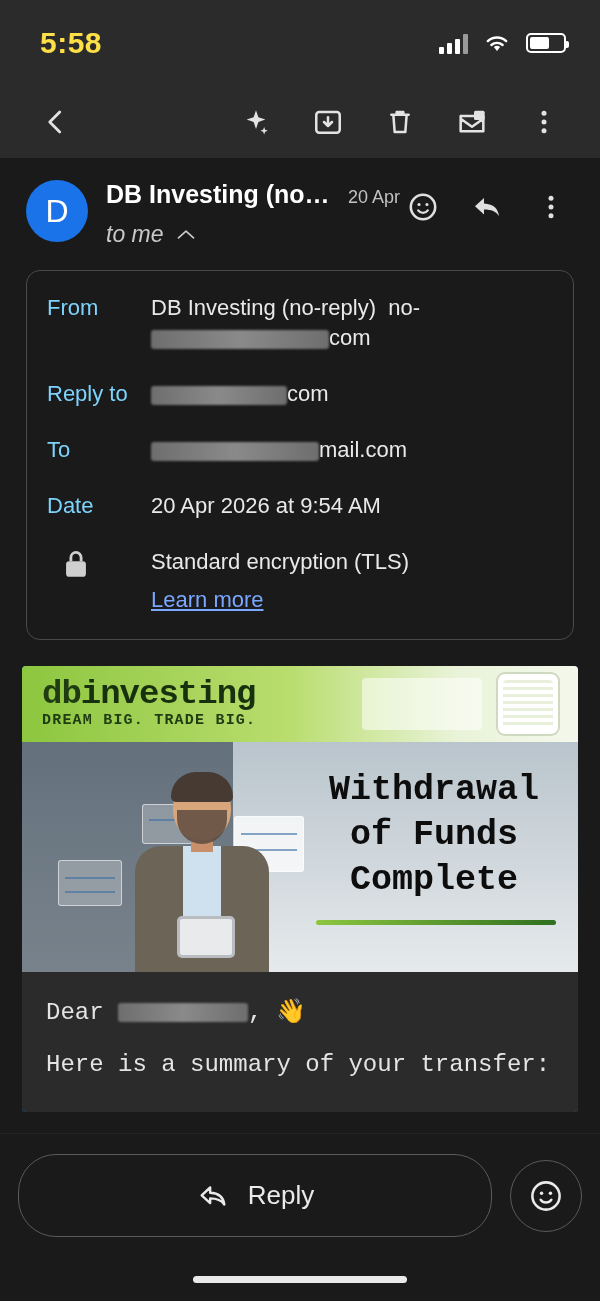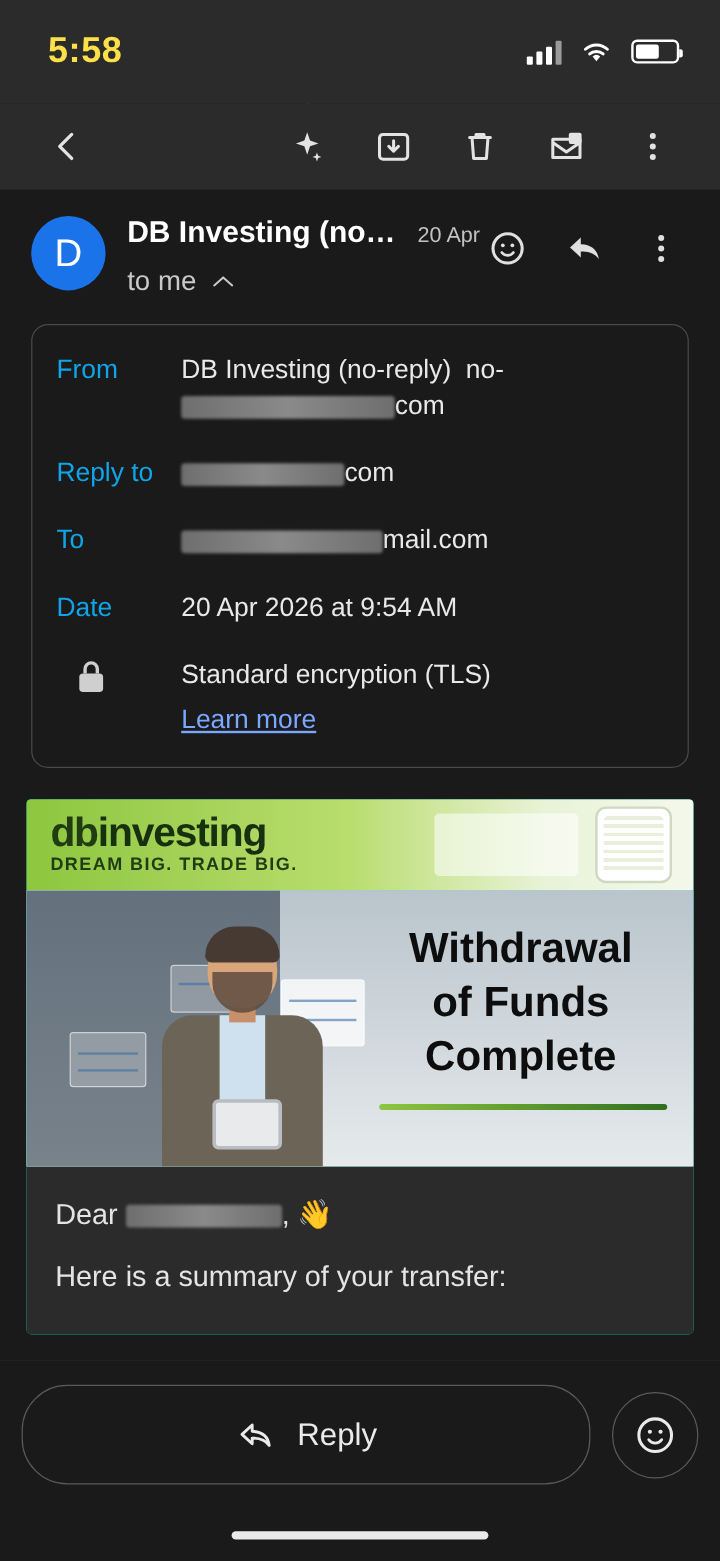--- a/index.html
+++ b/index.html
@@ -83,47 +83,47 @@
     color: #fff; font-size: 32px; display: flex; align-items: center; justify-content: center;
     flex: 0 0 auto; font-weight: 400;
   }
   .sender-mid { flex: 1; padding-left: 18px; min-width: 0; }
   .sender-line { display: flex; align-items: baseline; gap: 12px; }
   .sender-name {
     color: #fff; font-size: 25px; font-weight: 600; white-space: nowrap;
     overflow: hidden; text-overflow: ellipsis; max-width: 290px;
   }
   .sender-date { color: #c2c2c2; font-size: 18px; white-space: nowrap; }
-  .tome-line { display: flex; align-items: center; gap: 12px; margin-top: 12px; }
+  .tome-line { display: flex; align-items: center; gap: 12px; margin-top: 12px; font-style: italic; }
   .tome { color: #c9c9c9; font-size: 23px; }
   .chev-up { color: #c9c9c9; font-size: 18px; }
   .sender-actions { display: flex; align-items: center; gap: 18px; padding-top: 4px; }
   .act-icon { width: 46px; height: 46px; display:flex; align-items:center; justify-content:center; color:#e0e0e0; }
 
   
   .details-card {
     margin: 22px 26px 0 26px;
     border: 1px solid #4a4a4a; border-radius: 14px;
     padding: 22px 20px 24px 20px;
   }
   .d-row { display: flex; margin-bottom: 26px; }
   .d-row:last-child { margin-bottom: 0; }
-  .d-label { width: 104px; flex: 0 0 104px; color: #0ea5e9; font-size: 22px; padding-top: 2px; }
+  .d-label { width: 104px; flex: 0 0 104px; color: #7dd3fc; font-size: 22px; padding-top: 2px; }
   .d-val { flex: 1; color: #e9e9e9; font-size: 22px; line-height: 30px; }
   .redact {
     display: inline-block; vertical-align: middle; height: 19px; border-radius: 3px;
     background: linear-gradient(90deg,#6e6e6e,#8a8a8a,#6e6e6e);
     filter: blur(1.3px);
   }
   .lock-row { display: flex; align-items: flex-start; }
   .lock-ico { width: 104px; flex: 0 0 104px; display: flex; justify-content: flex-start; padding-left: 14px; }
   .link { color: #7aa7ff; font-size: 22px; display: block; margin-top: 8px; }
 
   
-  .mail-body { margin: 26px 22px 0 22px; border-radius: 4px; overflow: hidden; background: #14b8a6; }
+  .mail-body { margin: 26px 22px 0 22px; border-radius: 4px; overflow: hidden; background: #0ea5e9; font-family: Liberation Mono, monospace; }
   .banner-top {
     height: 76px; position: relative; overflow: hidden;
     background: linear-gradient(90deg,#8dc63f 0%,#b9dd6e 48%,#e9f3d8 78%,#f4f8ec 100%);
     display: flex; align-items: center;
   }
   .logo-wrap { padding-left: 20px; }
   .logo-main { font-size: 34px; font-weight: 800; letter-spacing: -1px; line-height: 30px; }
   .logo-db { color: #1f3c12; }
   .logo-inv { color: #17300d; }
   .logo-sub { font-size: 15px; letter-spacing: 1.2px; color: #1f3c12; font-weight: 700; margin-top: 3px; }

